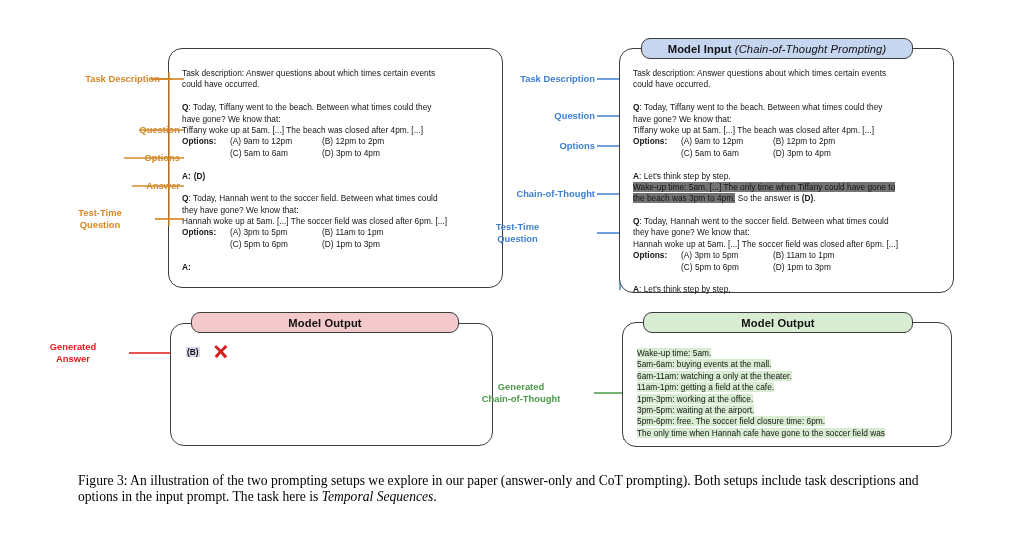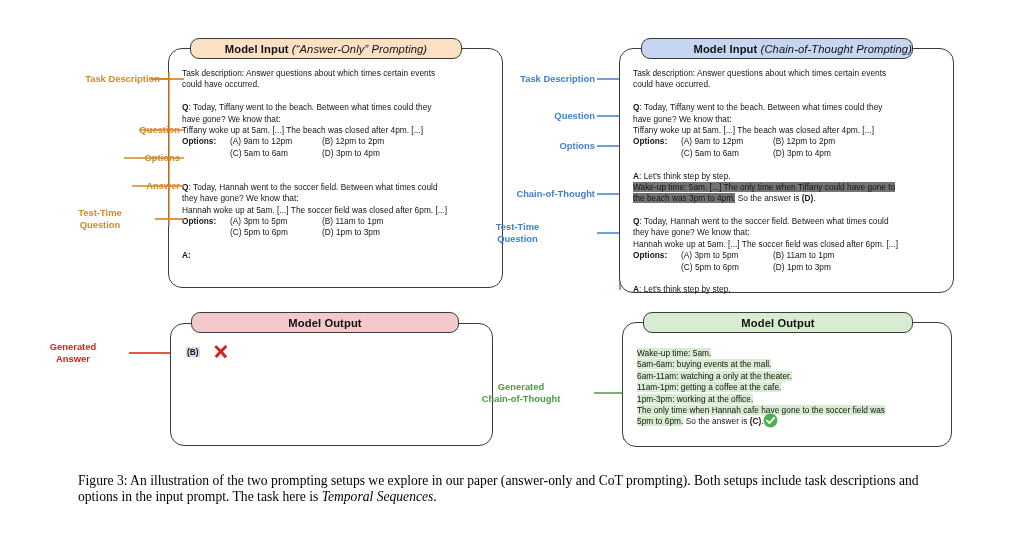--- a/index.html
+++ b/index.html
@@ -86,42 +86,40 @@
     text-align:left;
   }
   #caption i{font-style:italic;}
 </style>
 </head>
 <body>
 
 <div id="figure">
 
   <div class="panel" style="left:168px;top:48px;width:335px;height:240px;"></div>
-  <div class="panel-title" style="left:190px;top:38px;width:272px;height:21px;background:#fbe0c3;">
-    <span><b>Model Input</b><i> (“Answer-Only” Prompting)</i></span>
-  </div>
 
   <div class="body" style="left:182px;top:68px;width:316px;">
     <div class="ln">Task description: Answer questions about which times certain events</div>
     <div class="ln">could have occurred.</div>
     <div class="ln gap"></div>
     <div class="ln"><span class="bld">Q</span><span>: Today, Tiffany went to the beach. Between what times could they</span></div>
     <div class="ln">have gone? We know that:</div>
     <div class="ln">Tiffany woke up at 5am. [...] The beach was closed after 4pm. [...]</div>
     <div class="ln opts">
       <span class="opt-lbl">Options:</span>
       <span class="opt-a">(A) 9am to 12pm</span>
       <span class="opt-b">(B) 12pm to 2pm</span>
     </div>
     <div class="ln opts">
       <span class="opt-lbl"></span>
       <span class="opt-a">(C) 5am to 6am</span>
       <span class="opt-b">(D) 3pm to 4pm</span>
     </div>
     <div class="ln gap"></div>
+    <div class="ln"><span class="bld">A:</span><span class="bld" style="margin-left:3px;">(D)</span></div>
     <div class="ln gap"></div>
     <div class="ln"><span class="bld">Q</span><span>: Today, Hannah went to the soccer field. Between what times could</span></div>
     <div class="ln">they have gone? We know that:</div>
     <div class="ln">Hannah woke up at 5am. [...] The soccer field was closed after 6pm. [...]</div>
     <div class="ln opts">
       <span class="opt-lbl">Options:</span>
       <span class="opt-a">(A) 3pm to 5pm</span>
       <span class="opt-b">(B) 11am to 1pm</span>
     </div>
     <div class="ln opts">
@@ -195,21 +193,21 @@
       </span>
     </div>
   </div>
 
   <div class="anno c-red center" style="left:20px;top:341px;width:106px;">
     <div>Generated</div>
     <div>Answer</div>
   </div>
 
   <div class="panel" style="left:619px;top:48px;width:335px;height:245px;"></div>
-  <div class="panel-title" style="left:641px;top:38px;width:272px;height:21px;background:#c6d6f0;justify-content:flex-end;">
+  <div class="panel-title" style="left:641px;top:38px;width:272px;height:21px;background:#c6d6f0;">
     <span><b>Model Input</b><i> (Chain-of-Thought Prompting)</i></span>
   </div>
 
   <div class="body" style="left:633px;top:68px;width:316px;">
     <div class="ln">Task description: Answer questions about which times certain events</div>
     <div class="ln">could have occurred.</div>
     <div class="ln gap"></div>
     <div class="ln"><span class="bld">Q</span><span>: Today, Tiffany went to the beach. Between what times could they</span></div>
     <div class="ln">have gone? We know that:</div>
     <div class="ln">Tiffany woke up at 5am. [...] The beach was closed after 4pm. [...]</div>
@@ -256,32 +254,25 @@
 
   <div class="panel" style="left:622px;top:322px;width:330px;height:125px;"></div>
   <div class="panel-title" style="left:643px;top:312px;width:270px;height:21px;background:#d7ecd0;">
     <span><b>Model Output</b></span>
   </div>
 
   <div class="body" style="left:637px;top:348px;width:310px;">
     <div class="ln"><span class="hl-green">Wake-up time: 5am.</span></div>
     <div class="ln"><span class="hl-green">5am-6am: buying events at the mall.</span></div>
     <div class="ln"><span class="hl-green">6am-11am: watching a only at the theater.</span></div>
-    <div class="ln"><span class="hl-green">11am-1pm: getting a coffee at the cafe.</span></div>
+    <div class="ln"><span class="hl-green">11am-1pm: getting a field at the cafe.</span></div>
     <div class="ln"><span class="hl-green">1pm-3pm: working at the office.</span></div>
+    <div class="ln"><span class="hl-green">3pm-5pm: waiting at the airport.</span></div>
+    <div class="ln"><span class="hl-green">5pm-6pm: free. The soccer field closure time: 6pm.</span></div>
     <div class="ln"><span class="hl-green">The only time when Hannah cafe have gone to the soccer field was</span></div>
-    <div class="ln" style="position:relative;">
-      <span class="hl-green">5pm to 6pm.</span><span> So the answer is </span><span class="bld">(C)</span><span>.</span>
-      <span class="ico" style="left:126px;top:-3px;">
-        <svg width="15" height="15" viewBox="0 0 16 16">
-          <circle cx="8" cy="8" r="7.4" fill="#4caf50"></circle>
-          <path d="M4.2 8.1 L6.9 10.7 L11.9 5.1" stroke="#ffffff" stroke-width="2" fill="none" stroke-linecap="round" stroke-linejoin="round"></path>
-        </svg>
-      </span>
-    </div>
   </div>
 
   <div class="anno c-green center" style="left:448px;top:381px;width:146px;">
     <div>Generated</div>
     <div>Chain-of-Thought</div>
   </div>
 
   <div id="caption">
     <span>Figure 3:</span><span> An illustration of the two prompting setups we explore in our paper (answer-only and CoT prompting).</span>
     <span>Both setups include task descriptions and options in the input prompt. The task here is </span><i>Temporal Sequences</i><span>.</span>

